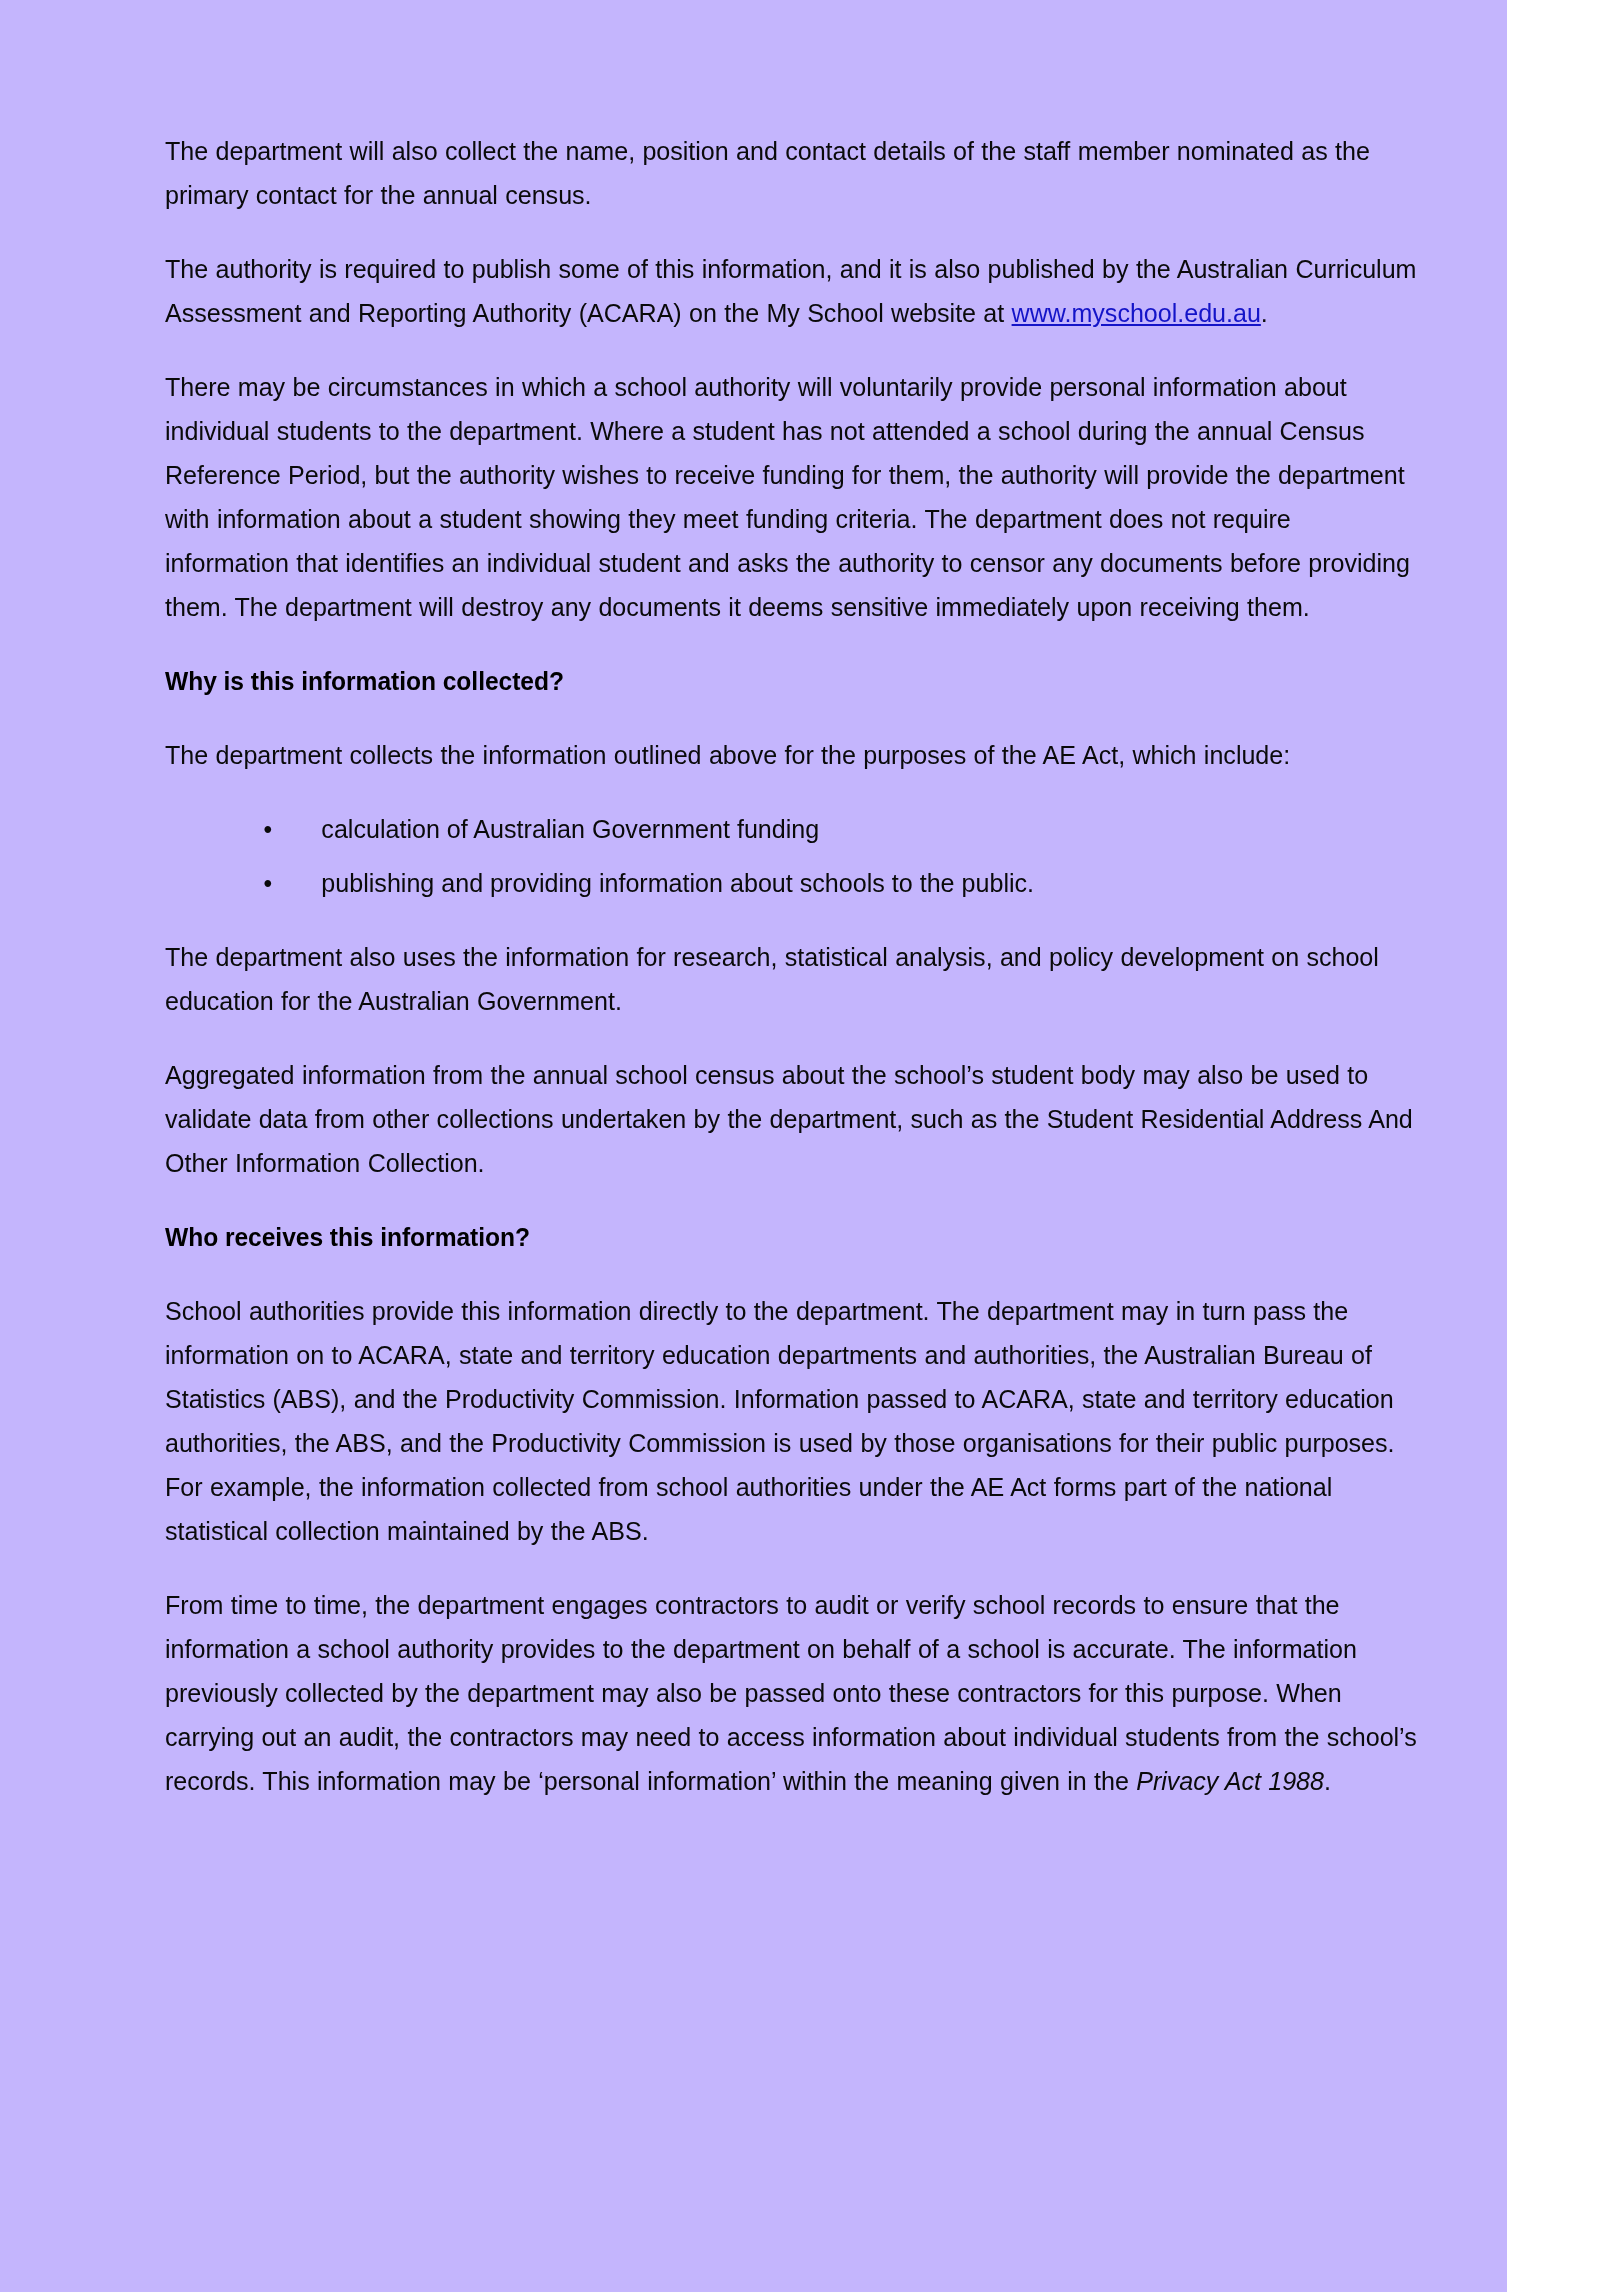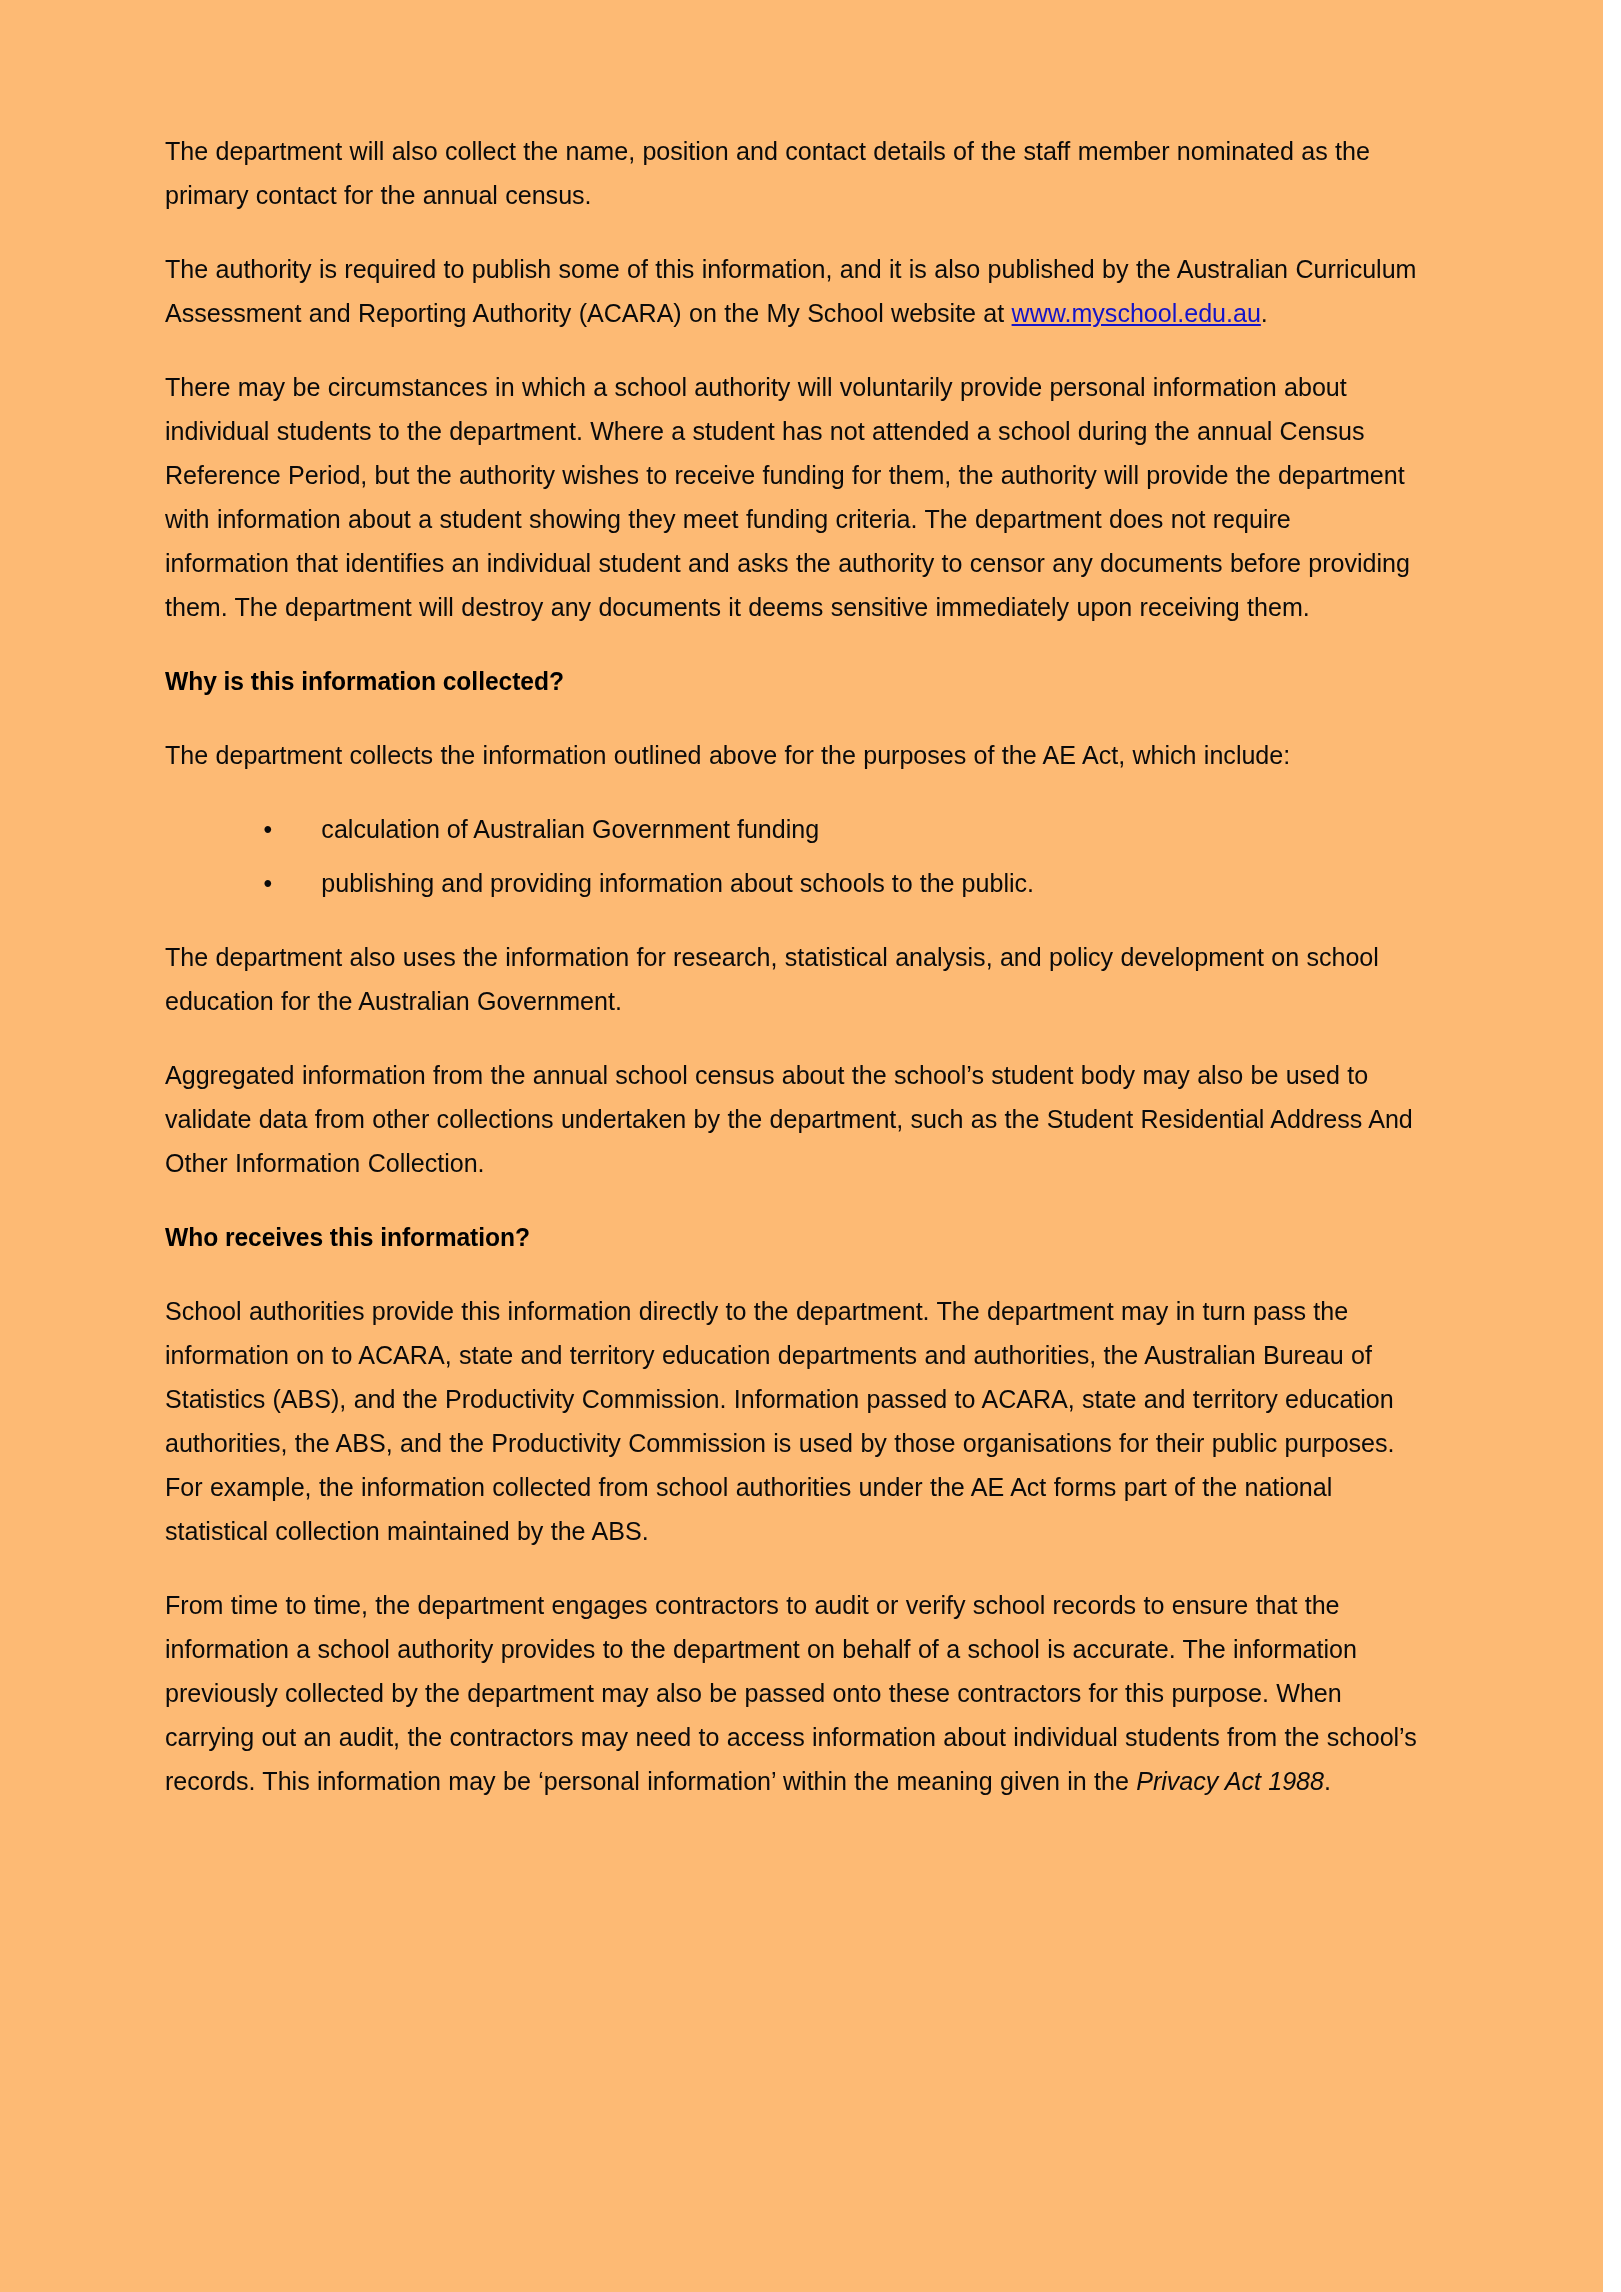--- a/index.html
+++ b/index.html
@@ -14,24 +14,25 @@
     position: relative;
     font-family: "Liberation Sans", sans-serif;
     color: #000000;
     -webkit-font-smoothing: antialiased;
   }
 
   .page {
     position: absolute;
     left: 0;
     top: 0;
-    width: 1603px;
+    width: 1475px;
     height: 2293px;
-    background: #fdba74;
+    background: #c4b5fd;
     overflow: hidden;
+    padding-left: 32px;
   }
 
   .content {
     position: absolute;
     left: 165px;
     top: 129px;
     width: 1299px;
   }
 
   

